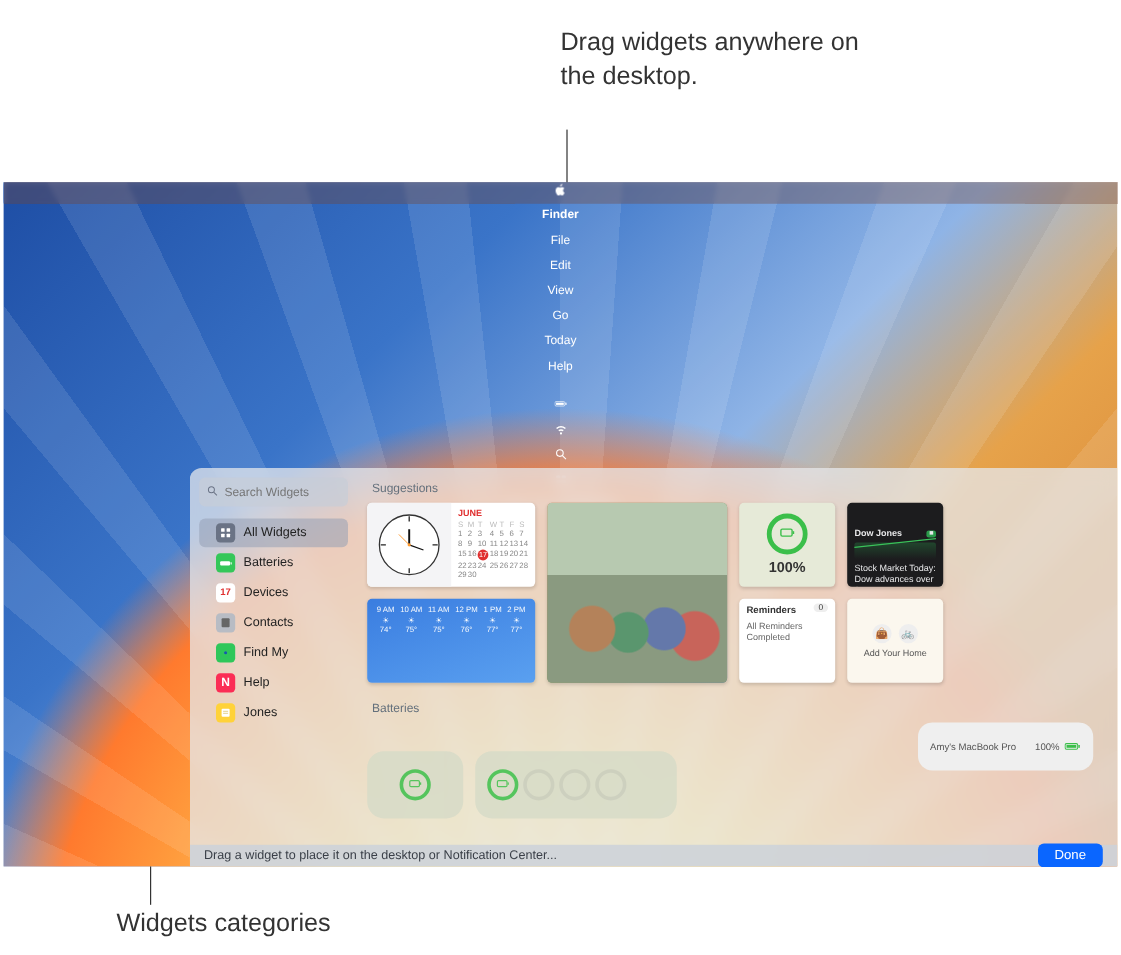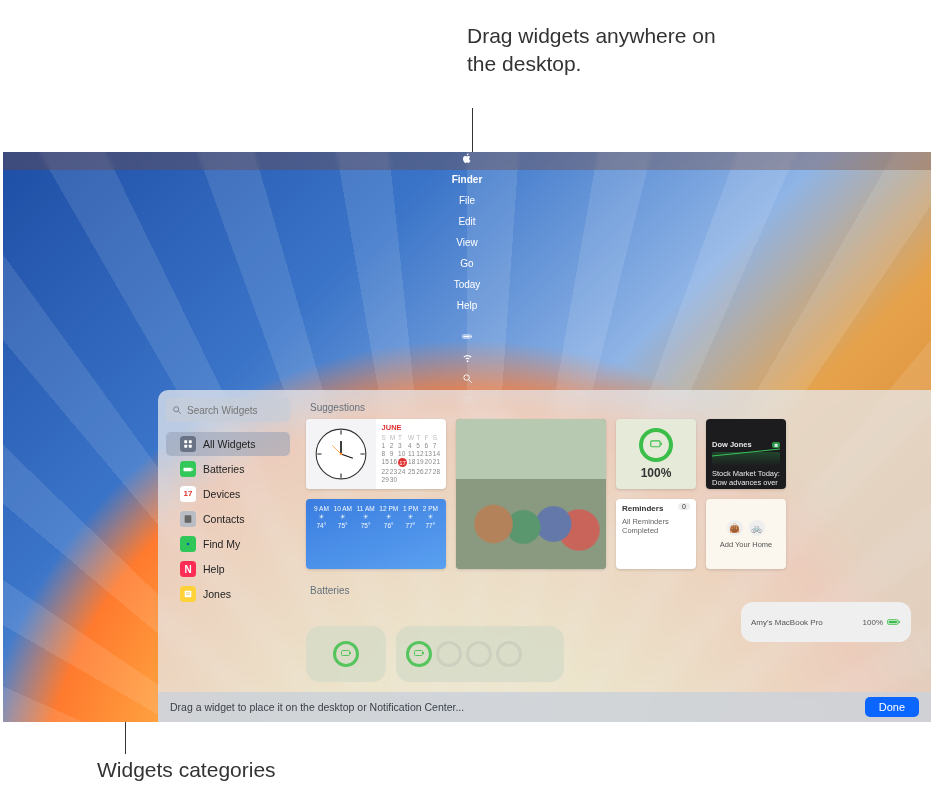--- a/index.html
+++ b/index.html
@@ -165,26 +165,26 @@
   .spark{ height:14px; background: linear-gradient(180deg,#2a9a4a55,#1c1c1e); border-radius:2px; margin:3px 0; position:relative;}
   .spark::after{content:"";position:absolute;inset:0; border-top:1px solid #3ac25a; transform: skewY(-6deg);}
   .w-reminders{ background:#fff; padding:5px 6px;}
   .w-reminders .pill{ position:absolute; top:4px; right:6px; background:#eee; border-radius:8px; padding:0 4px; font-size:7px;}
   .w-home{ background:#fbf7ee; display:flex; flex-direction:column; align-items:center; justify-content:center; gap:4px;}
   .home-icons{ display:flex; gap:6px;}
   .home-icons span{ width:16px;height:16px;border-radius:50%; background:#eee; display:flex;align-items:center;justify-content:center; font-size:9px;}
   .batteries-row{ display:flex; gap:10px; margin-top:8px;}
   .batt-sm{ width:80px;height:56px; background:#d7dbc8; border-radius:14px; display:flex;align-items:center;justify-content:center; opacity:.85;}
   .batt-md{ width:168px;height:56px; background:#d7dbc8; border-radius:14px; display:flex;align-items:center; gap:4px; padding:0 10px; opacity:.85;}
-  .batt-wide{ width:170px;height:40px; background:#efefef; border-radius:12px; padding:6px 10px; font-size:8px; color:#555; display:flex; justify-content:space-between; align-items:center; margin-left:auto;}
+  .batt-wide{ width:146px;height:40px; background:#efefef; border-radius:12px; padding:6px 10px; font-size:8px; color:#555; display:flex; justify-content:space-between; align-items:center; margin-left:auto;}
   .ring-sm{ width:26px;height:26px;border-radius:50%; border:3px solid #3bbf4a; display:flex;align-items:center;justify-content:center;}
   .ring-off{ width:26px;height:26px;border-radius:50%; border:3px solid #c8ccbc;}
   
   .gallery-footer{
-    height:30px; background:rgba(205,210,218,.85);
+    height:18px; background:rgba(205,210,218,.85);
     display:flex; align-items:center; padding:0 12px;
     font-size:10.5px; color:#3a3f48;
   }
   .done-btn{
     margin-left:auto; background:#0a66ff; color:#fff;
     border:none; border-radius:5px; padding:4px 14px; font-size:11px;
   }
   
   .bracket{
     position:absolute; border-left:1px solid #333; border-top:1px solid #333; border-bottom:1px solid #333;

